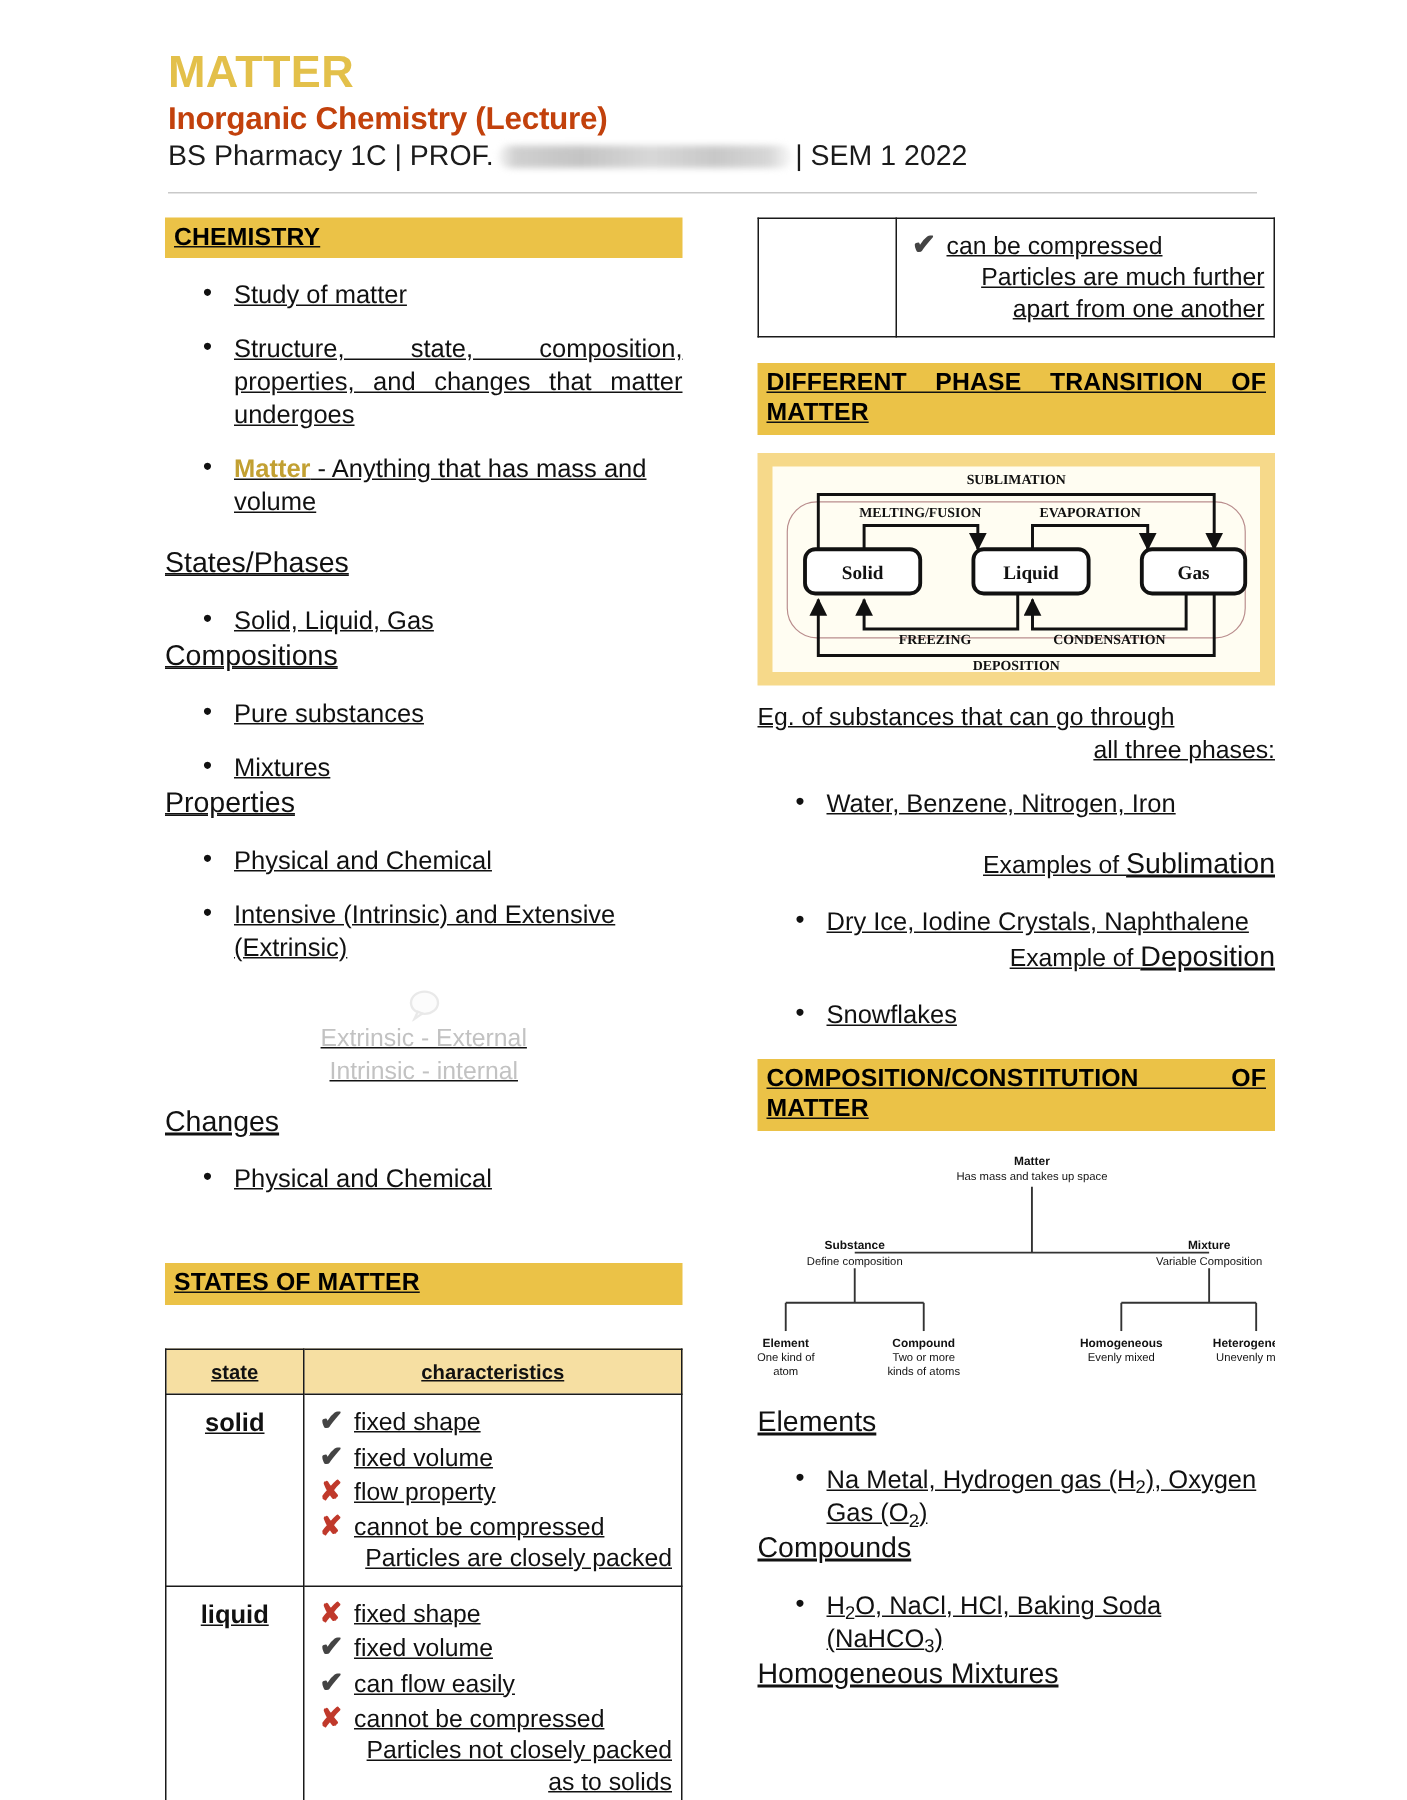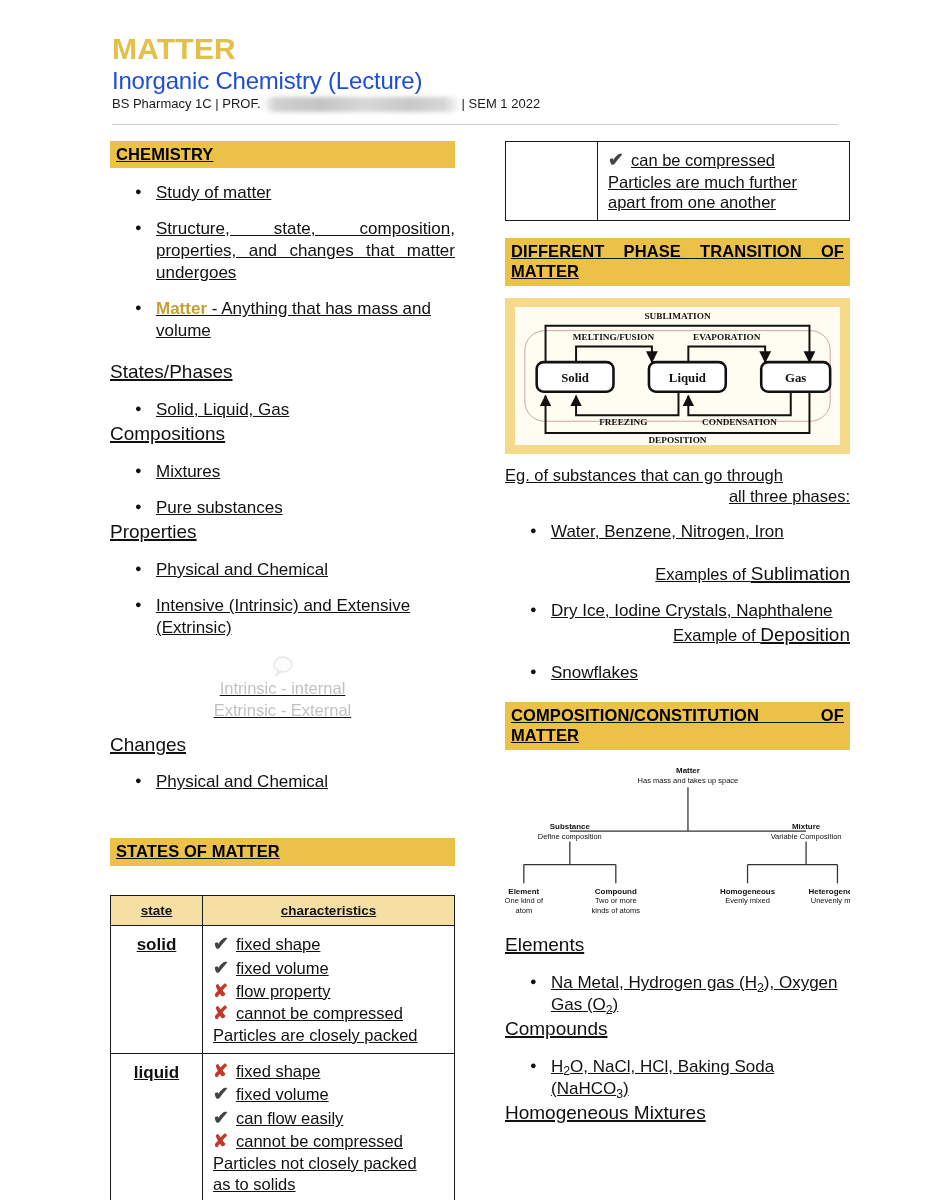--- a/index.html
+++ b/index.html
@@ -18,25 +18,25 @@
 
   .page { position: relative; width: 938px; height: 1200px; padding: 0; }
 
   
   .header { padding: 34px 100px 0 112px; }
   .doc-title {
     font-size: 30px; font-weight: bold; letter-spacing: .2px;
     color: #E3C04A; line-height: 1.02; margin: 0 0 2px 0;
   }
   .doc-subtitle {
-    font-size: 24px; font-weight: normal; color: #1d4ed8;
+    font-size: 21px; font-weight: bold; color: #c2410c;
     line-height: 1.2; margin: 0 0 1px 0; letter-spacing: -.2px;
   }
   .byline {
-    font-size: 13px; color: #1b1b1b; line-height: 1.25;
+    font-size: 19px; color: #1b1b1b; line-height: 1.25;
     display: flex; align-items: center; white-space: nowrap;
   }
   .redacted {
     display: inline-block;
     width: 196px; height: 15px;
     margin: 0 2px 0 3px;
     border-radius: 9px;
     background: linear-gradient(90deg,
        rgba(219,219,219,.25) 0%, rgba(205,205,205,.95) 6%,
        rgba(196,196,196,1) 28%, rgba(214,214,214,.96) 52%,
@@ -124,21 +124,21 @@
   }
   table.states td.chars {
     padding: 6px 6px 7px 10px;
     font-size: 16.5px; line-height: 1.26;
   }
   col.c1 { width: 92px; }
   .mark-line { display: block; white-space: nowrap; }
   .mk { display: inline-block; width: 23px; font-weight: bold; }
   .mk.check { color: #444444; font-size: 19px; }
   .mk.cross { color: #C0392B; font-size: 18px; }
-  .note-line { display: block; }
+  .note-line { display: block; text-align: right; }
 
   
   table.cont {
     border-collapse: collapse; width: 100%; table-layout: fixed;
   }
   table.cont td {
     border: 1.6px solid #1a1a1a; vertical-align: top;
   }
   table.cont td.blank { width: 92px; }
   table.cont td.chars {
@@ -190,37 +190,37 @@
 
       <div class="gap-m"></div>
 
       <div class="u-head">States/Phases</div>
       <ul class="bullets">
         <li class="nojust">Solid, Liquid, Gas</li>
       </ul>
 
       <div class="u-head">Compositions</div>
       <ul class="bullets">
+        <li class="nojust">Pure substances</li>
         <li class="nojust">Mixtures</li>
-        <li class="nojust">Pure substances</li>
       </ul>
 
       <div class="u-head">Properties</div>
       <ul class="bullets">
         <li class="nojust">Physical and Chemical</li>
         <li class="nojust">Intensive (Intrinsic) and Extensive (Extrinsic)</li>
       </ul>
 
       <div class="annotation">
         <svg class="bubble" width="26" height="22" viewBox="0 0 26 22" fill="none">
           <ellipse cx="13" cy="9.5" rx="9" ry="7.4" stroke="#d8d8d8" stroke-width="1.6" fill="#fbfbfb"></ellipse>
           <path d="M8.6 15.4 L6.2 20.4 L11.6 16.6 Z" stroke="#d8d8d8" stroke-width="1.5" fill="#fbfbfb"></path>
         </svg>
+        <div>Extrinsic - External</div>
         <div>Intrinsic - internal</div>
-        <div>Extrinsic - External</div>
       </div>
 
       <div class="gap-s"></div>
 
       <div class="u-head">Changes</div>
       <ul class="bullets">
         <li class="nojust">Physical and Chemical</li>
       </ul>
 
       <div style="height:44px"></div>

